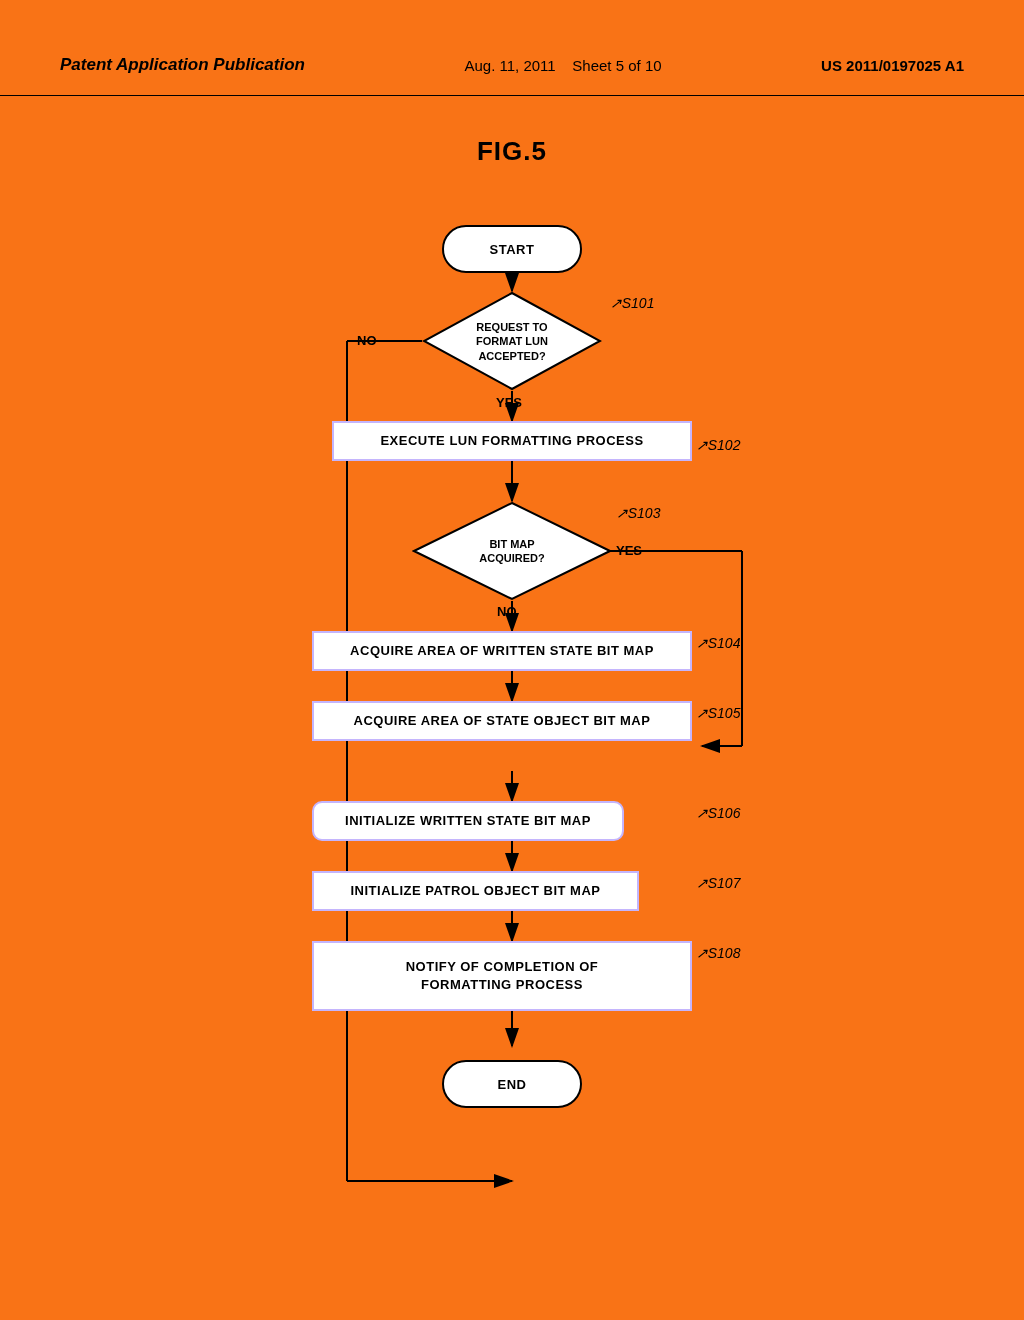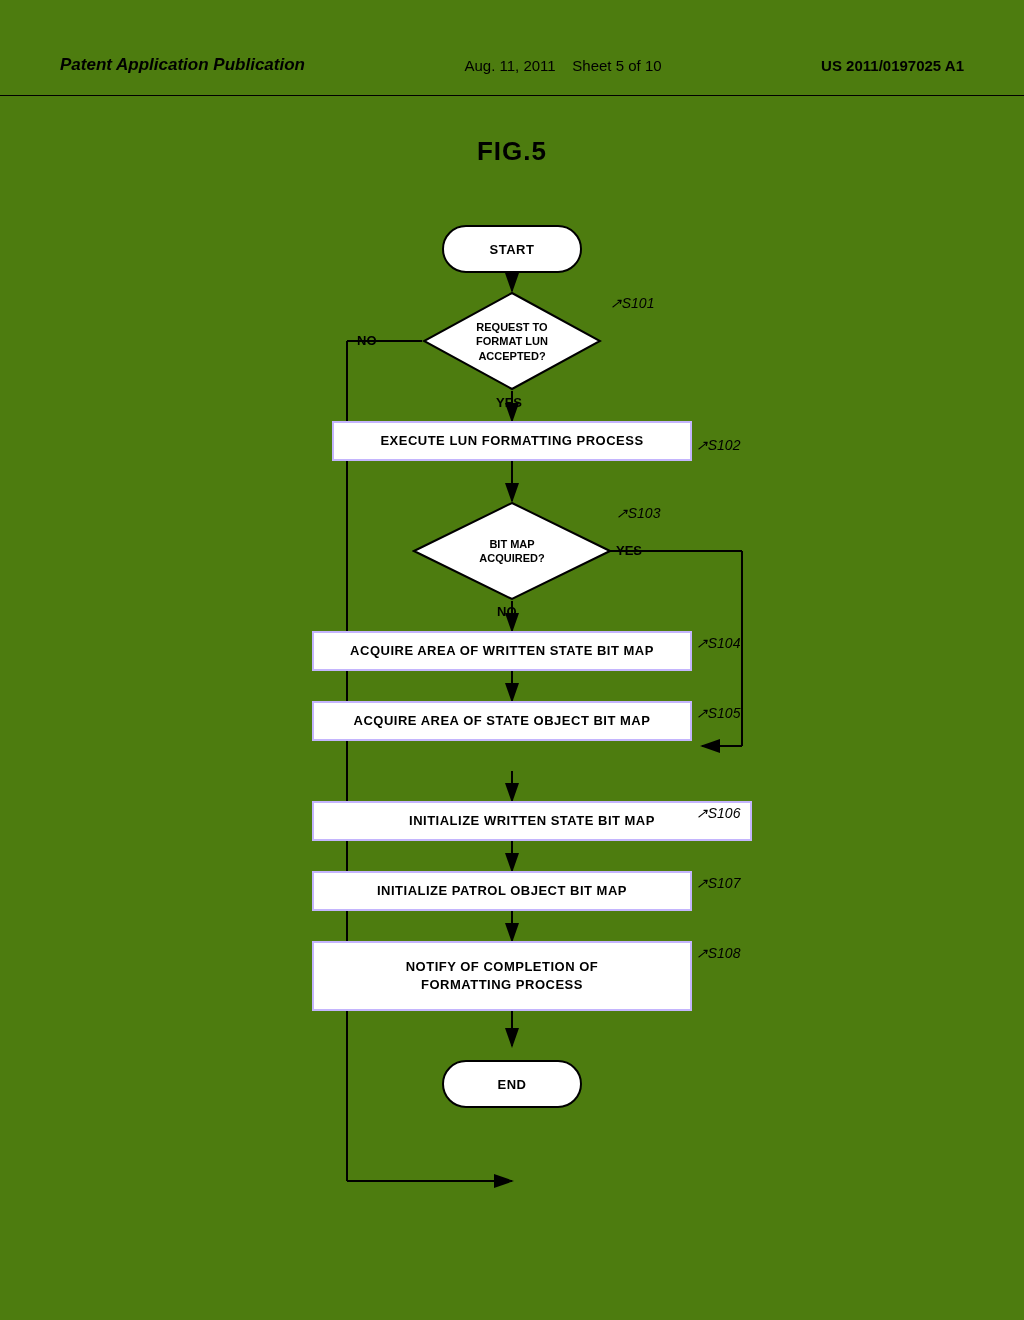--- a/index.html
+++ b/index.html
@@ -7,21 +7,21 @@
       background: #fff;
       font-family: Arial, Helvetica, sans-serif;
       width: 1024px;
       min-height: 1320px;
       position: relative;
     }
 
     .page {
       width: 1024px;
       min-height: 1320px;
-      background: #4d7c0f;
+      background: #f97316;
       padding: 0;
       position: relative;
     }
 
     .header {
       display: flex;
       justify-content: space-between;
       align-items: flex-start;
       padding: 55px 60px 20px 60px;
       border-bottom: 1px solid #000;
@@ -250,28 +250,28 @@
         ↗<span>S104</span>
       </div>
 
       <div class="shape rectangle" style="left:140px; top:510px; width:380px; height:40px; padding: 0 6px;">
         <span>ACQUIRE AREA OF STATE OBJECT BIT MAP</span>
       </div>
       <div class="step-label" style="left:524px; top:514px;">
         ↗<span>S105</span>
       </div>
 
-      <div class="shape rectangle" style="left:140px; top:610px; width:440px; height:40px;">
+      <div class="shape rectangle" style="left:140px; top:610px; width:312px; height:40px;border-radius:10px;">
         <span>INITIALIZE WRITTEN STATE BIT MAP</span>
       </div>
       <div class="step-label" style="left:524px; top:614px;">
         ↗<span>S106</span>
       </div>
 
-      <div class="shape rectangle" style="left:140px; top:680px; width:380px; height:40px;">
+      <div class="shape rectangle" style="left:140px; top:680px; width:327px; height:40px;">
         <span>INITIALIZE PATROL OBJECT BIT MAP</span>
       </div>
       <div class="step-label" style="left:524px; top:684px;">
         ↗<span>S107</span>
       </div>
 
       <div class="shape rectangle" style="left:140px; top:750px; width:380px; height:70px; padding: 0 10px; line-height: 1.4;">
         <span>NOTIFY OF COMPLETION OF<br>FORMATTING PROCESS</span>
       </div>
       <div class="step-label" style="left:524px; top:754px;">

